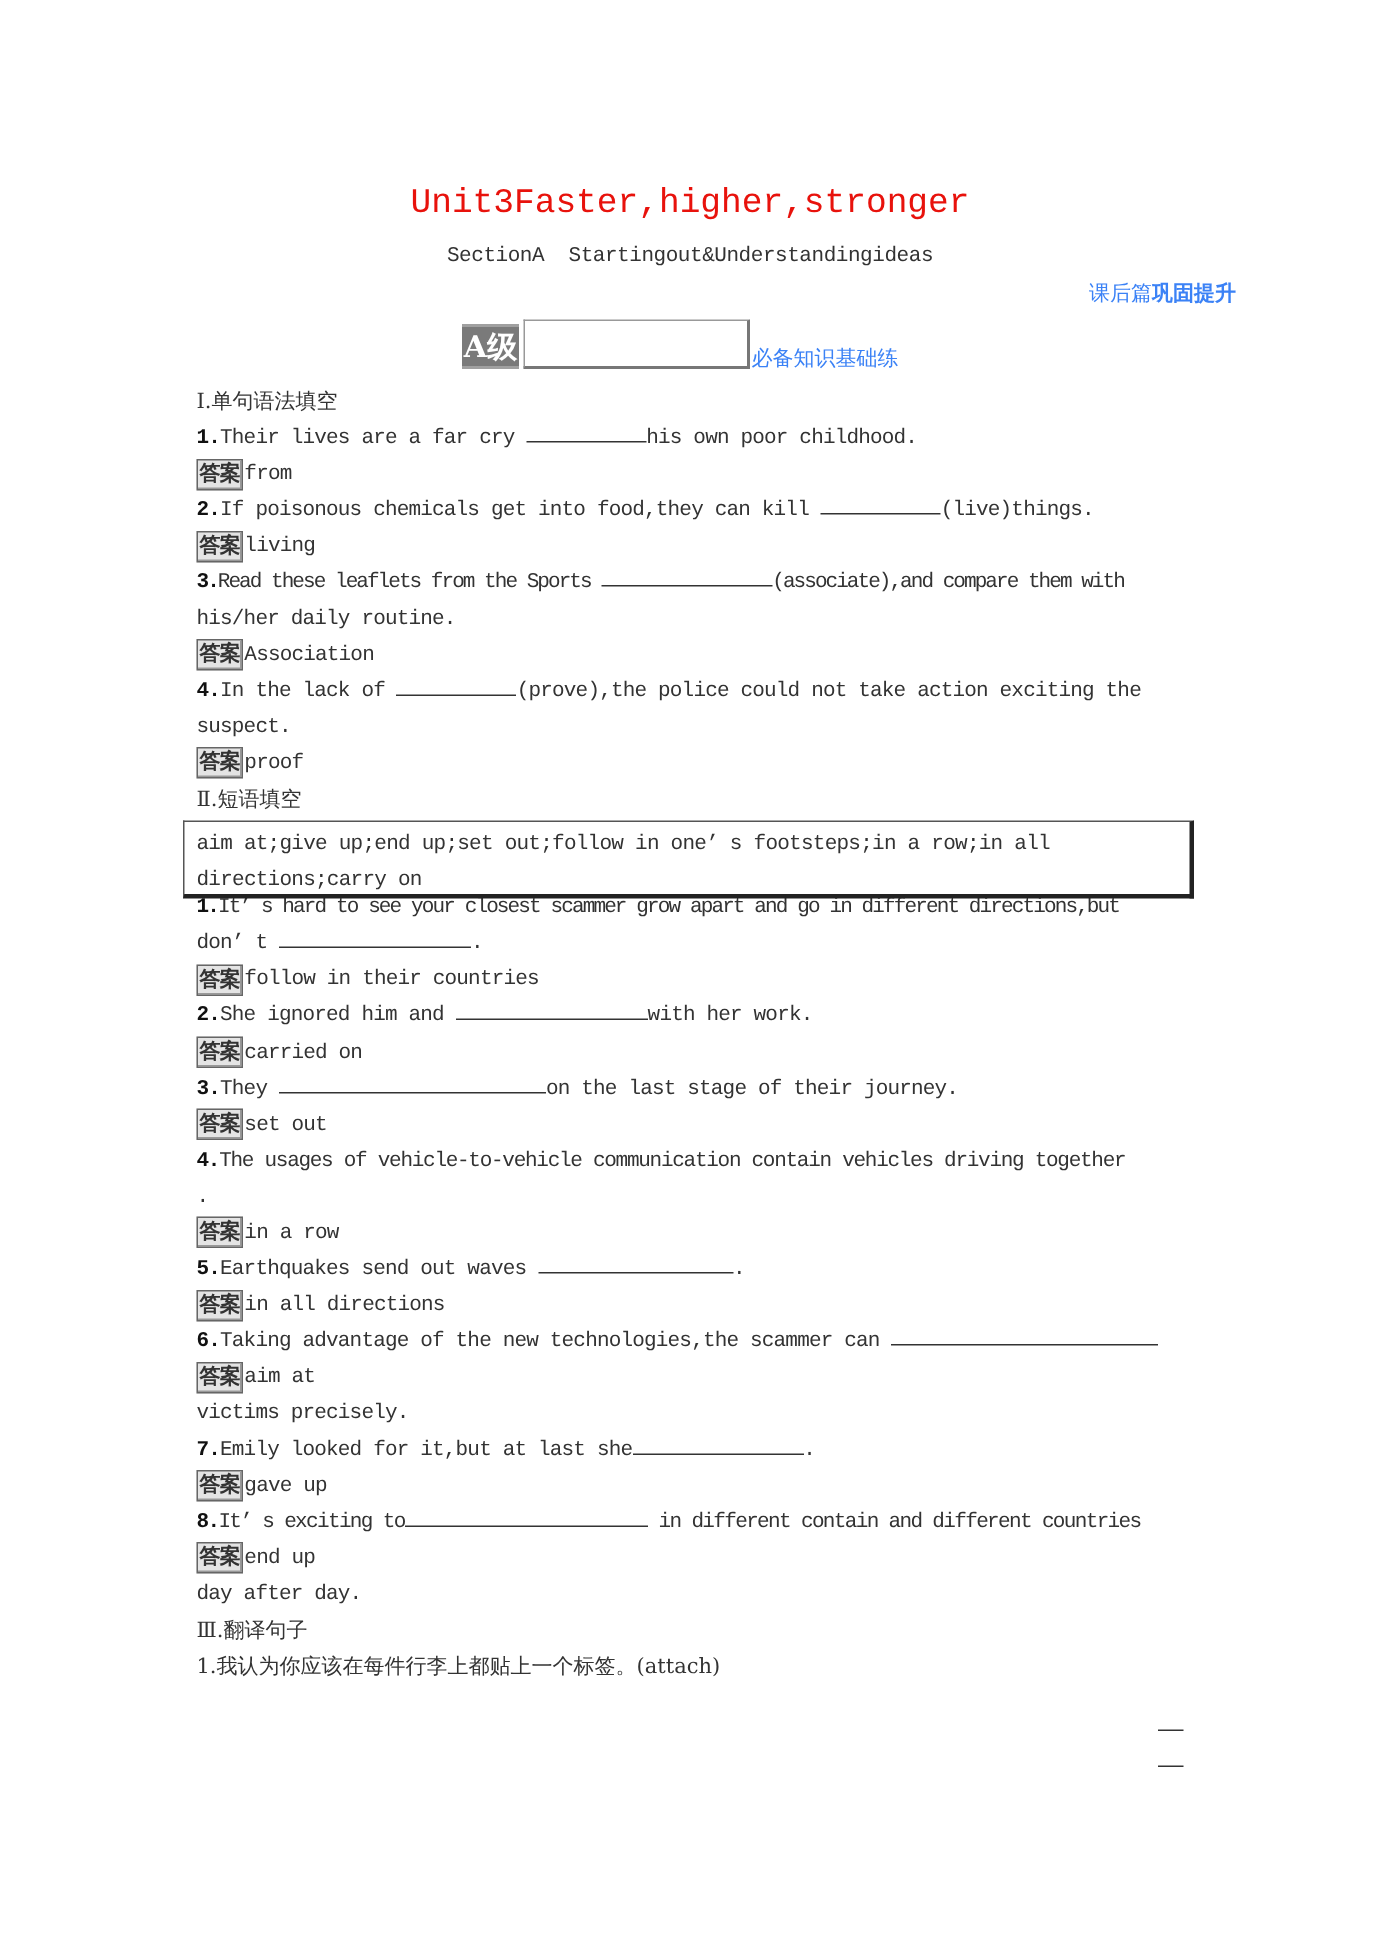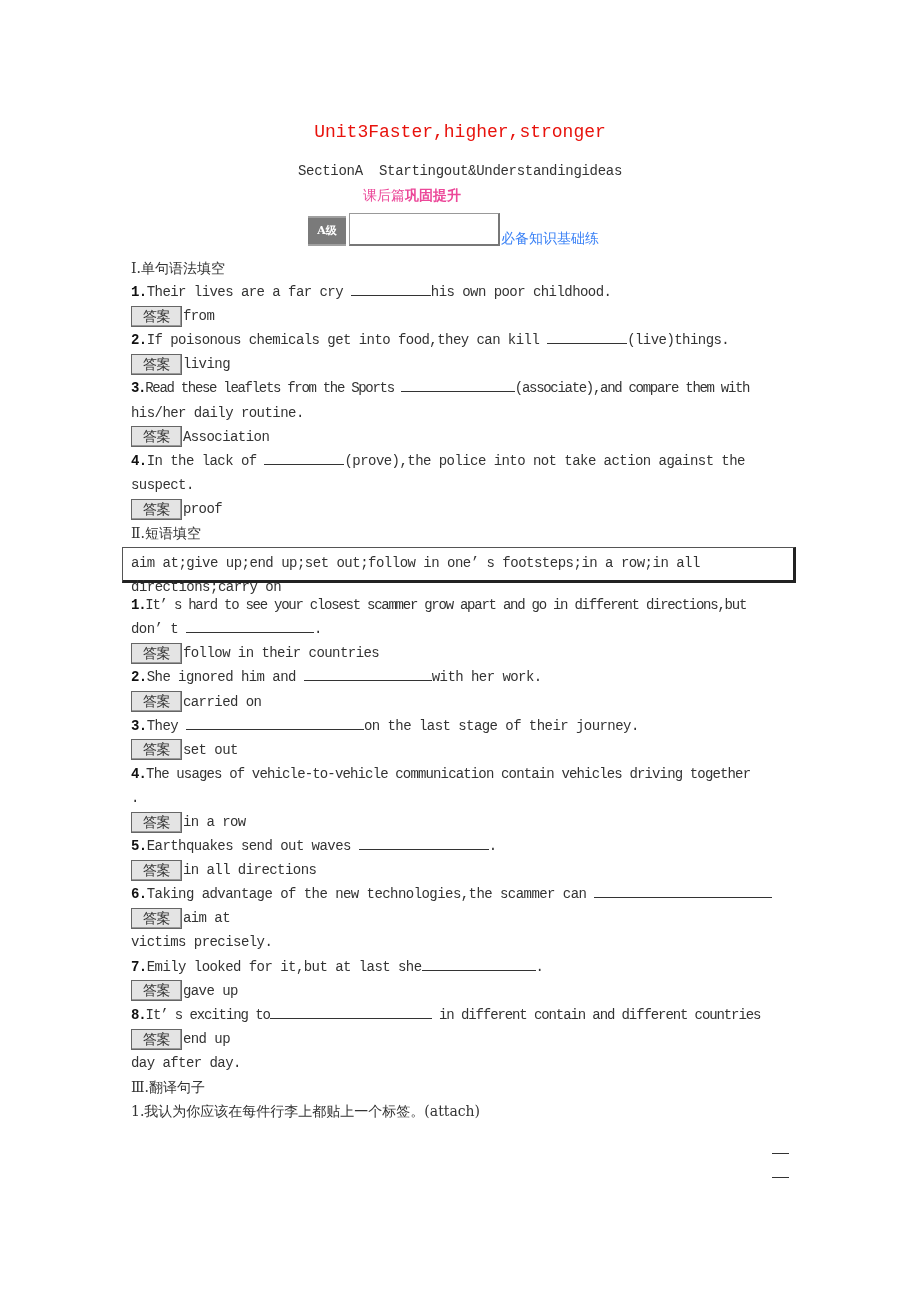--- a/index.html
+++ b/index.html
@@ -5,36 +5,36 @@
     html, body { margin: 0; padding: 0; background: #ffffff; }
     body {
       width: 920px; height: 1302px; position: relative; overflow: hidden;
       font-family: "DejaVu Serif", "Liberation Serif", serif;
       color: #222;
     }
     .page { position: absolute; left: 0; top: 0; width: 920px; height: 1302px; }
     .title {
       position: absolute; top: 122px; left: 0; width: 920px; text-align: center;
       color: #e8120c; font-family: "Liberation Mono", "DejaVu Sans Mono", monospace;
-      font-size: 18px; letter-spacing: 0px;
+      font-size: 23px; letter-spacing: 0px;
     }
     .subtitle {
       position: absolute; top: 163px; left: 0; width: 920px; text-align: center;
       font-family: "Liberation Mono", "DejaVu Sans Mono", monospace;
       font-size: 14px; color: #333; letter-spacing: -0.3px;
     }
     .subtitle2 {
-      position: absolute; top: 187px; left: 0; width: 824px; text-align: center;
-      font-size: 14px; color: #ec4899;
+      position: absolute; top: 187px; left: 0; width: 824px; text-align: right;
+      font-size: 14px; color: #3b82f6;
     }
     .subtitle2 b { font-weight: bold; }
     .level-row { position: absolute; top: 212px; left: 308px; height: 34px; }
     .level-badge {
       position: absolute; left: 0; top: 4px; width: 38px; height: 26px;
-      background: #7a7a7a; color: #fff; font-weight: bold; font-size: 11px;
+      background: #7a7a7a; color: #fff; font-weight: bold; font-size: 20px;
       text-align: center; line-height: 26px;
       border-top: 2px solid #a0a0a0; border-bottom: 2px solid #a0a0a0;
     }
     .level-box {
       position: absolute; left: 41px; top: 1px; width: 148px; height: 30px;
       border: 1px solid #999; border-right: 2px solid #777; border-bottom: 2px solid #777;
     }
     .level-label { position: absolute; left: 193px; top: 18px; font-size: 14px; white-space: nowrap; color: #3b82f6; }
 
     .content { position: absolute; left: 131px; top: 256px; width: 660px; }
@@ -42,26 +42,27 @@
       height: 24.1px; line-height: 24px; font-size: 14px; white-space: nowrap;
       font-family: "Liberation Mono", "DejaVu Sans Mono", monospace; color: #333;
       letter-spacing: -0.55px;
     }
     .line.cn { font-family: "DejaVu Serif", "Liberation Serif", serif; letter-spacing: 0; }
     .num { font-weight: bold; color: #111; }
     .blank { display: inline-block; border-bottom: 1px solid #333; height: 14px; vertical-align: baseline; }
     .ans-badge {
       display: inline-block; border: 1px solid #666; background: #e4e4e4;
       font-family: "DejaVu Serif", serif; font-size: 14px; line-height: 18px;
-      padding: 0 11px; margin-right: 1px; color: #333; vertical-align: middle; height: 19px;
+      padding: 0 1px; margin-right: 1px; color: #333; vertical-align: middle; height: 19px;
       box-shadow: inset -1px -1px 0 #999;
+      font-weight: bold;
     }
     .ans-text { vertical-align: middle; }
     .phrase-box {
-      position: absolute; left: 122px; top: 547px; width: 674px; height: 36px;
+      position: absolute; left: 122px; top: 547px; width: 674px; height: 52px;
       border: 1px solid #555; border-right: 3px solid #222; border-bottom: 3px solid #222;
       padding: 3px 8px; box-sizing: border-box;
     }
     .phrase-box .line { letter-spacing: -0.5px; }
     .dash { position: absolute; left: 772px; width: 17px; border-top: 1px solid #333; }
   </style>
 </head>
 <body>
 
 <div class="page">
@@ -92,21 +93,21 @@
     </div>
     <div class="line"><span class="ans-badge">答案</span><span class="ans-text">living</span></div>
 
     <div class="line" style="letter-spacing:-1.3px">
       <span class="num">3.</span><span>Read these leaflets from the Sports </span><span class="blank" style="width:114px"></span><span>(associate),and compare them with</span>
     </div>
     <div class="line">his/her daily routine.</div>
     <div class="line"><span class="ans-badge">答案</span><span class="ans-text">Association</span></div>
 
     <div class="line">
-      <span class="num">4.</span><span>In the lack of </span><span class="blank" style="width:80px"></span><span>(prove),the police into not take action against the</span>
+      <span class="num">4.</span><span>In the lack of </span><span class="blank" style="width:80px"></span><span>(prove),the police could not take action exciting the</span>
     </div>
     <div class="line">suspect.</div>
     <div class="line"><span class="ans-badge">答案</span><span class="ans-text">proof</span></div>
 
     <div class="line cn">Ⅱ.短语填空</div>
     <div style="height:48px"></div>
 
     <div class="line" style="letter-spacing:-1.25px">
       <span class="num">1.</span><span>It’ s hard to see your closest scammer grow apart and go in different directions,but</span>
     </div>

